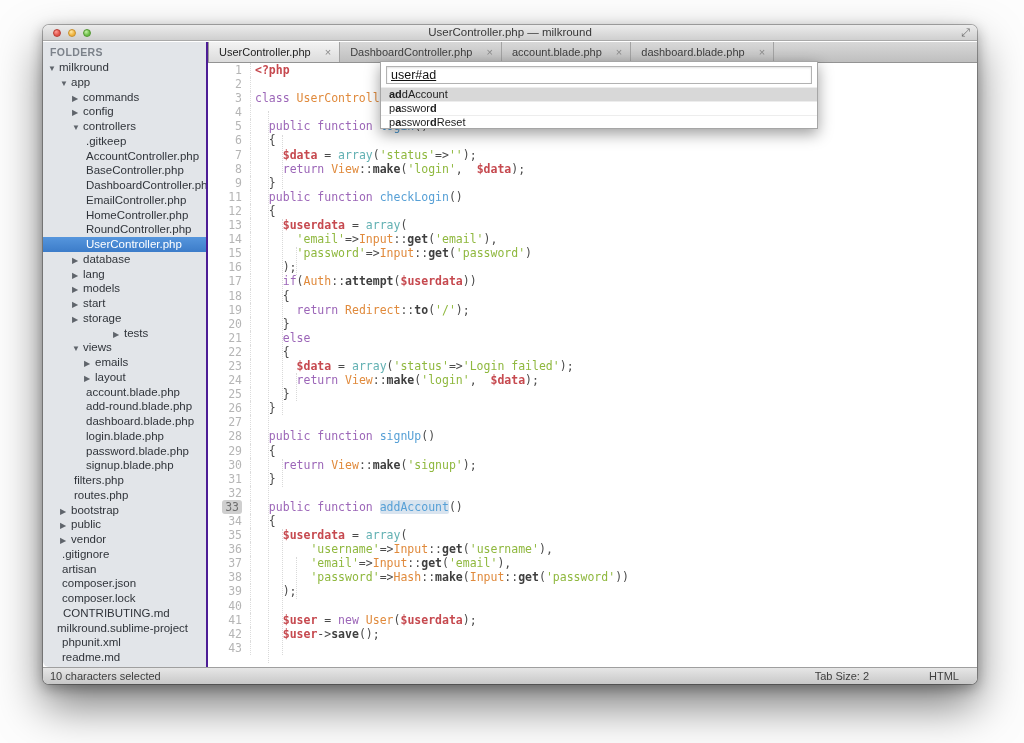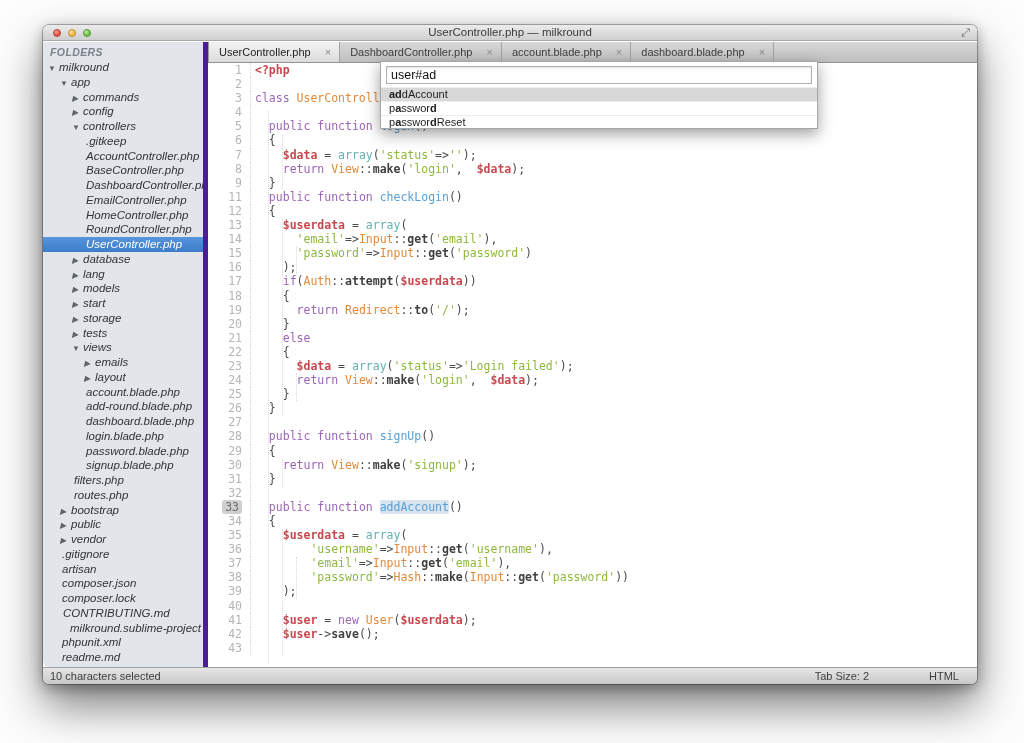--- a/index.html
+++ b/index.html
@@ -16,22 +16,22 @@
   .title-text { position:absolute; left:0; right:0; top:1px; text-align:center; font-size:11.5px; color:#383838; }
   .lights { position:absolute; left:10px; top:4px; display:flex; gap:7px; }
   .light { width:8px; height:8px; border-radius:50%; }
   .light.red    { background:radial-gradient(circle at 35% 30%, #ff9d96, #e1544a 60%); border:1px solid #b83c33; }
   .light.yellow { background:radial-gradient(circle at 35% 30%, #ffe9a8, #f0b43e 60%); border:1px solid #c78f2d; }
   .light.green  { background:radial-gradient(circle at 35% 30%, #c4f2a5, #6cbe48 60%); border:1px solid #529730; }
   .fs-grip { position:absolute; right:7px; top:1px; font-size:11px; color:#707070; }
 
   
   #sidebar { position:absolute; left:0; top:17px; bottom:17px; width:165px;
-             background:#e2e5e9; border-right:5px solid #4c1d95; overflow:hidden;
-             border-radius:0 0 0 6px;font-style:italic; }
+             background:#e2e5e9; border-right:2px solid #4c1d95; overflow:hidden;
+             border-radius:0 0 0 6px; }
   .sb-header { padding:4px 0 2px 7px; font-size:10.5px; font-weight:bold; letter-spacing:.4px; color:#7c828a; }
   .sb-row { position:relative; height:14.75px; line-height:14.75px; font-size:11.5px; color:#30343a;
             white-space:nowrap; }
   .sb-row .tri { display:inline-block; width:11px; font-size:8px; color:#5f646b; }
   .sb-row.selected { background:linear-gradient(#5696dd,#3c7cc9); color:#fff; }
 
   
   #tabbar { position:absolute; left:165px; top:17px; width:769px; height:21px;
             background:linear-gradient(#d8d8d8,#bfbfbf); border-bottom:1px solid #939393; display:flex; }
   .tab { position:relative; display:flex; align-items:center; padding:0 8px 0 10px; font-size:11px; color:#3d3d3d;
@@ -59,21 +59,21 @@
   .tk-t   { color:#63b1b3; }
   .tk-m   { color:#3f3f3f; font-weight:bold; }
   .tk-p   { color:#4b4b4b; }
   .tk-sel { background:#d9e4ef; border-radius:2px; }
 
   
   #popup { position:absolute; left:337px; top:36px; width:438px; background:#fff;
            border:1px solid #a6a6a6; box-shadow:0 5px 14px rgba(0,0,0,.38); z-index:10; }
   #popup input { display:block; width:426px; margin:4px 5px 3px 5px; height:18px; border:1px solid #b2b2b2;
                  font-family:"Liberation Sans", sans-serif; font-size:12.5px; color:#111; padding:0 4px;
-                 box-shadow:inset 0 1px 2px rgba(0,0,0,.12); outline:none; }
+                 box-shadow:inset 0 1px 2px rgba(0,0,0,.12); outline:none;text-decoration:underline; }
   .pp-row { height:13.8px; line-height:13.8px; font-size:11px; color:#1e1e1e; padding-left:8px;
             border-top:1px solid #ededed; white-space:nowrap; }
   .pp-row.selected { background:#d8d8d8; }
   .pp-row b { font-weight:bold; }
 
   
   #statusbar { position:absolute; left:0; bottom:0; width:100%; height:17px;
                background:linear-gradient(#e6e6e6,#c8c8c8); border-top:1px solid #9f9f9f;
                border-radius:0 0 6px 6px; display:flex; align-items:center; font-size:11px; color:#3e3e3e; }
   #statusbar .left { flex:1; padding-left:7px; }
@@ -110,41 +110,41 @@
           <div class="sb-row" style="padding-left: 43px;"><span>DashboardController.php</span></div>
           <div class="sb-row" style="padding-left: 43px;"><span>EmailController.php</span></div>
           <div class="sb-row" style="padding-left: 43px;"><span>HomeController.php</span></div>
           <div class="sb-row" style="padding-left: 43px;"><span>RoundController.php</span></div>
           <div class="sb-row selected" style="padding-left: 43px;"><span>UserController.php</span></div>
           <div class="sb-row" style="padding-left: 29px;"><span class="tri">▶</span><span>database</span></div>
           <div class="sb-row" style="padding-left: 29px;"><span class="tri">▶</span><span>lang</span></div>
           <div class="sb-row" style="padding-left: 29px;"><span class="tri">▶</span><span>models</span></div>
           <div class="sb-row" style="padding-left: 29px;"><span class="tri">▶</span><span>start</span></div>
           <div class="sb-row" style="padding-left: 29px;"><span class="tri">▶</span><span>storage</span></div>
-          <div class="sb-row" style="padding-left: 29px;"><span class="tri">▶</span><span>tests</span></div>
+          <div class="sb-row" style="padding-left: 29px; margin-left: 41px;"><span class="tri">▶</span><span>tests</span></div>
           <div class="sb-row" style="padding-left: 29px;"><span class="tri">▼</span><span>views</span></div>
           <div class="sb-row" style="padding-left: 41px;"><span class="tri">▶</span><span>emails</span></div>
           <div class="sb-row" style="padding-left: 41px;"><span class="tri">▶</span><span>layout</span></div>
           <div class="sb-row" style="padding-left: 43px;"><span>account.blade.php</span></div>
           <div class="sb-row" style="padding-left: 43px;"><span>add-round.blade.php</span></div>
           <div class="sb-row" style="padding-left: 43px;"><span>dashboard.blade.php</span></div>
           <div class="sb-row" style="padding-left: 43px;"><span>login.blade.php</span></div>
           <div class="sb-row" style="padding-left: 43px;"><span>password.blade.php</span></div>
           <div class="sb-row" style="padding-left: 43px;"><span>signup.blade.php</span></div>
           <div class="sb-row" style="padding-left: 31px;"><span>filters.php</span></div>
           <div class="sb-row" style="padding-left: 31px;"><span>routes.php</span></div>
           <div class="sb-row" style="padding-left: 17px;"><span class="tri">▶</span><span>bootstrap</span></div>
           <div class="sb-row" style="padding-left: 17px;"><span class="tri">▶</span><span>public</span></div>
           <div class="sb-row" style="padding-left: 17px;"><span class="tri">▶</span><span>vendor</span></div>
           <div class="sb-row" style="padding-left: 19px;"><span>.gitignore</span></div>
           <div class="sb-row" style="padding-left: 19px;"><span>artisan</span></div>
           <div class="sb-row" style="padding-left: 19px;"><span>composer.json</span></div>
           <div class="sb-row" style="padding-left: 19px;"><span>composer.lock</span></div>
           <div class="sb-row" style="padding-left: 20px;"><span>CONTRIBUTING.md</span></div>
-          <div class="sb-row" style="padding-left: 27px;"><span>milkround.sublime-project</span></div>
+          <div class="sb-row" style="padding-left: 14px;"><span>milkround.sublime-project</span></div>
           <div class="sb-row" style="padding-left: 19px;"><span>phpunit.xml</span></div>
           <div class="sb-row" style="padding-left: 19px;"><span>readme.md</span></div>
         </div>
     </div>
 
     <div id="tabbar">
         <div class="tab active">
           <span>UserController.php</span>
           <span class="x">×</span>
         </div>

